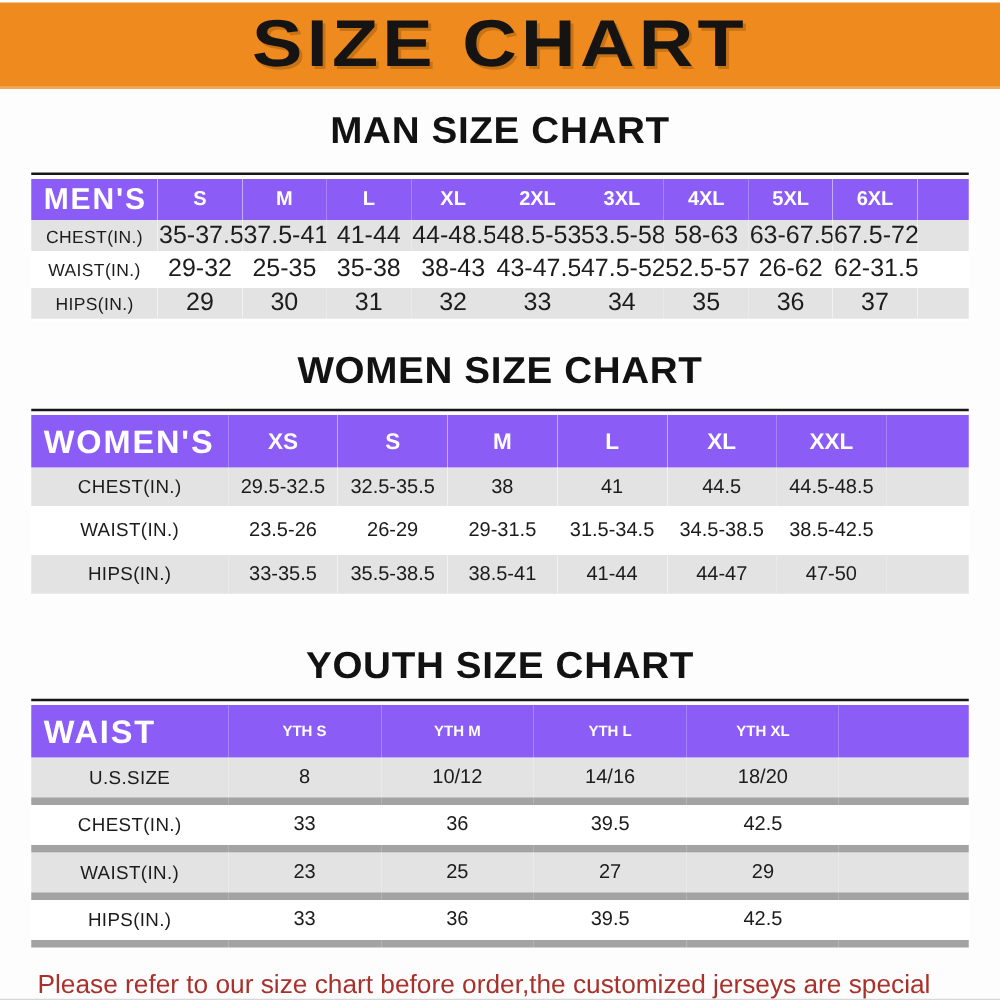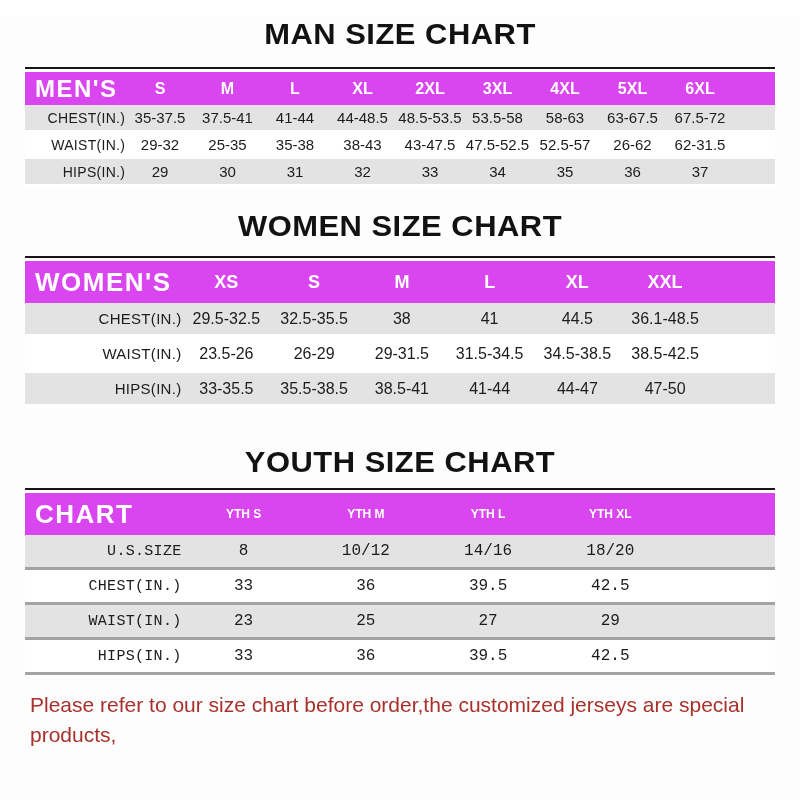--- a/index.html
+++ b/index.html
@@ -48,52 +48,52 @@
     border-top: 2px solid #161616;
     padding-top: 3px;
     background: #ffffff;
   }
   #table-wrap-men   { margin-top: 15px; }
   #table-wrap-women { margin-top: 12px; }
   #table-wrap-youth { margin-top: 8px; }
 
   table.size-table { width: 100%; border-collapse: collapse; table-layout: fixed; }
   table.size-table thead th {
-    background: #d946ef; color: #ffffff;
+    background: #8b5cf6; color: #ffffff;
     font-weight: 700; text-align: center;
     overflow: hidden; white-space: nowrap;
   }
   table.size-table thead th.band-label {
     text-align: left; padding-left: 10px;
     letter-spacing: 1.5px; font-weight: 800;
   }
   table.size-table tbody td {
     text-align: center; color: #1c1c1c;
     white-space: nowrap; overflow: hidden;
   }
   table.size-table tbody tr:nth-child(odd) { background: #e3e3e3; }
   table.size-table tbody tr:nth-child(even) { background: #ffffff; }
-  table.size-table tbody td.row-label { letter-spacing: 0.3px; text-align: right; }
+  table.size-table tbody td.row-label { letter-spacing: 0.3px; }
 
   
   .t-men thead th { height: 31px; font-size: 16px; }
   .t-men thead th.band-label { font-size: 24px; }
   .t-men tbody tr { border-bottom: 2px solid #ffffff; }
-  .t-men tbody td { height: 23px; font-size: 15px; }
+  .t-men tbody td { height: 23px; font-size: 20px; }
   .t-men tbody td.row-label { font-size: 14px; }
 
   .t-women thead th { height: 40px; font-size: 18px; }
   .t-women thead th.band-label { font-size: 26px; }
   .t-women tbody tr { border-bottom: 4px solid #ffffff; }
   .t-women tbody td { height: 29px; font-size: 16px; }
   .t-women tbody td.row-label { font-size: 15px; }
 
   .t-youth thead th { height: 40px; font-size: 12px; }
   .t-youth thead th.band-label { font-size: 26px; }
-  .t-youth tbody tr { border-bottom: 3px solid #a3a3a3; font-family: Liberation Mono, monospace; }
+  .t-youth tbody tr { border-bottom: 6px solid #a3a3a3; }
   .t-youth tbody td { height: 30px; font-size: 16px; }
   .t-youth tbody td.row-label { font-size: 15px; }
 
   
   .notice {
     margin-top: 15px;
     padding-left: 30px; padding-right: 10px;
     color: #a9312b;
     font-size: 21px; line-height: 30px;
     font-weight: 400;
@@ -102,20 +102,23 @@
   .page-bottom-line {
     position: absolute; left: 0; bottom: 0;
     width: 100%; height: 3px; background: #d7d7d7;
   }
 </style>
 </head>
 <body>
 
 <div class="page">
 
+  <div class="banner">
+    <span class="banner-title">SIZE CHART</span>
+  </div>
 
   <h2 class="section-heading" id="heading-men">MAN SIZE CHART</h2>
   <div class="table-wrap" id="table-wrap-men">
     <table class="size-table t-men">
         <colgroup>
           <col style="width:13.5%">
           <col style="width:9%">
           <col style="width:9%">
           <col style="width:9%">
           <col style="width:9%">
@@ -211,21 +214,21 @@
           </tr>
         </thead>
         <tbody>
           <tr>
             <td class="row-label">CHEST(IN.)</td>
             <td>29.5-32.5</td>
             <td>32.5-35.5</td>
             <td>38</td>
             <td>41</td>
             <td>44.5</td>
-            <td>36.1-48.5</td>
+            <td>44.5-48.5</td>
             <td></td>
           </tr>
           <tr>
             <td class="row-label">WAIST(IN.)</td>
             <td>23.5-26</td>
             <td>26-29</td>
             <td>29-31.5</td>
             <td>31.5-34.5</td>
             <td>34.5-38.5</td>
             <td>38.5-42.5</td>
@@ -251,21 +254,21 @@
         <colgroup>
           <col style="width:21%">
           <col style="width:16.3%">
           <col style="width:16.3%">
           <col style="width:16.3%">
           <col style="width:16.3%">
           <col style="width:13.8%">
         </colgroup>
         <thead>
           <tr>
-            <th class="band-label">CHART</th>
+            <th class="band-label">WAIST</th>
             <th>YTH S</th>
             <th>YTH M</th>
             <th>YTH L</th>
             <th>YTH XL</th>
             <th></th>
           </tr>
         </thead>
         <tbody>
           <tr>
             <td class="row-label">U.S.SIZE</td>

